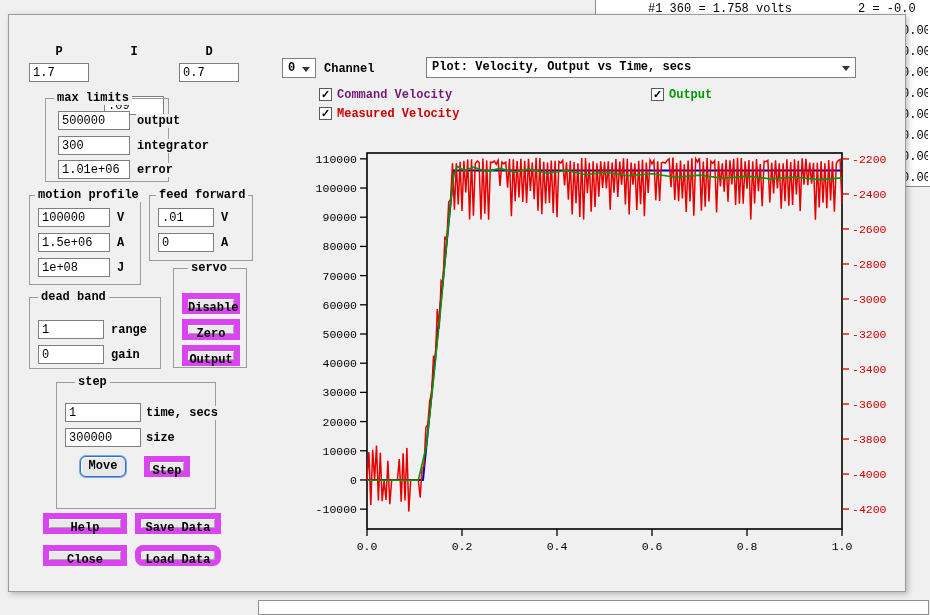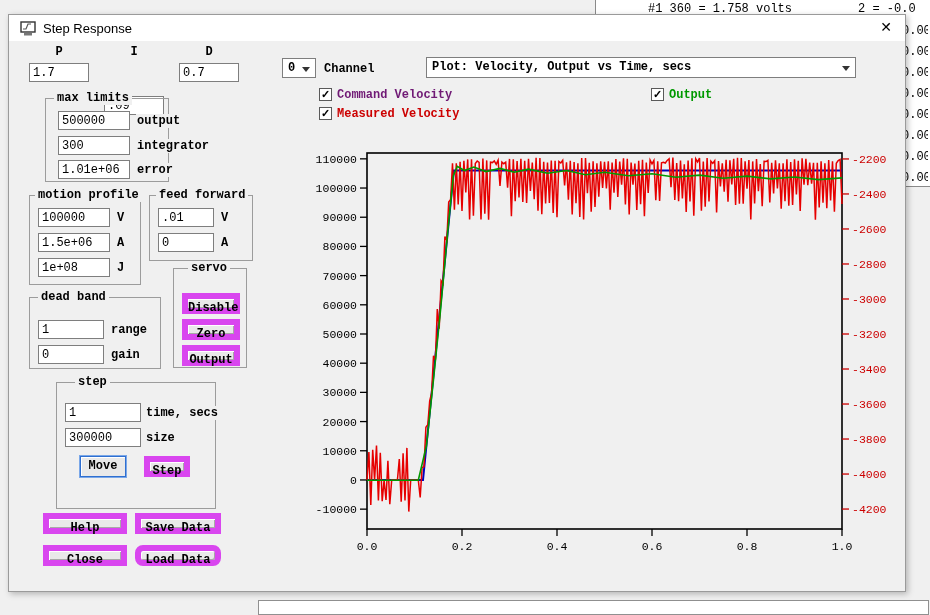--- a/index.html
+++ b/index.html
@@ -59,29 +59,20 @@
         <div class="crow" style="top: 108px;">0.00</div>
         <div class="crow" style="top: 129px;">0.00</div>
         <div class="crow" style="top: 150px;">0.00</div>
         <div class="crow" style="top: 171px;">0.00</div>
       </div>
   </div>
 
   <div class="bg-bottom"></div>
 
   <div class="dialog">
-    <div class="titlebar">
-      <svg class="app-icon" viewBox="0 0 18 18">
-        <rect x="2" y="3" width="14" height="10" fill="#fff" stroke="#333" stroke-width="1.4"></rect>
-        <polyline points="4,10 7,10 9,5 12,5" fill="none" stroke="#555" stroke-width="1.2"></polyline>
-        <rect x="5" y="14" width="8" height="2.5" fill="#777"></rect>
-      </svg>
-      <span class="title-text">Step Response</span>
-      <span class="close-btn">✕</span>
-    </div>
 
     <div class="lbl" style="left:20px;top:30px;width:60px;text-align:center;">P</div>
     <div class="lbl" style="left:95px;top:30px;width:60px;text-align:center;">I</div>
     <div class="lbl" style="left:170px;top:30px;width:60px;text-align:center;">D</div>
     <input class="field" style="left: 20px; top: 48px; width: 60px;" value="1.7">
     <input class="field" style="left: 95px; top: 48px; width: 60px; margin-top: 33px;" value=".09">
     <input class="field" style="left: 170px; top: 48px; width: 60px;" value="0.7">
 
     <div class="combo" style="left:273px;top:43px;width:34px;height:20px;">
       <span>0</span>
@@ -142,21 +133,21 @@
       <input class="field" style="left: 8px; top: 47px; width: 66px;" value="0">
       <div class="rowlbl" style="left:80px;top:50px;">gain</div>
     </div>
 
     <div class="group" style="left:47px;top:367px;width:160px;height:127px;">
       <div class="gtitle" style="left:18px;">step</div>
       <input class="field" style="left: 8px; top: 20px; width: 76px;" value="1">
       <div class="rowlbl" style="left:88px;top:23px;">time, secs</div>
       <input class="field" style="left: 8px; top: 45px; width: 76px;" value="300000">
       <div class="rowlbl" style="left:88px;top:48px;">size</div>
-      <div class="btn focused" style="left:23px;top:73px;width:46px;height:21px;">Move</div>
+      <div class="btn focused" style="left:23px;top:73px;width:46px;height:21px;border-radius:6px;">Move</div>
       <div class="btn" style="left:87px;top:73px;width:46px;height:21px;">Step</div>
     </div>
 
     <div class="btn" style="left:34px;top:498px;width:84px;height:21px;">Help</div>
     <div class="btn" style="left:126px;top:498px;width:86px;height:21px;">Save Data</div>
     <div class="btn" style="left:34px;top:530px;width:84px;height:21px;">Close</div>
     <div class="btn" style="left:126px;top:530px;width:86px;height:21px;border-radius:8px;">Load Data</div>
 
     <svg id="plot-svg" style="position:absolute;left:292px;top:126px;" width="590" height="420">
         <rect x="66" y="12" width="475" height="376" fill="none" stroke="#000" stroke-width="1.6"></rect>

